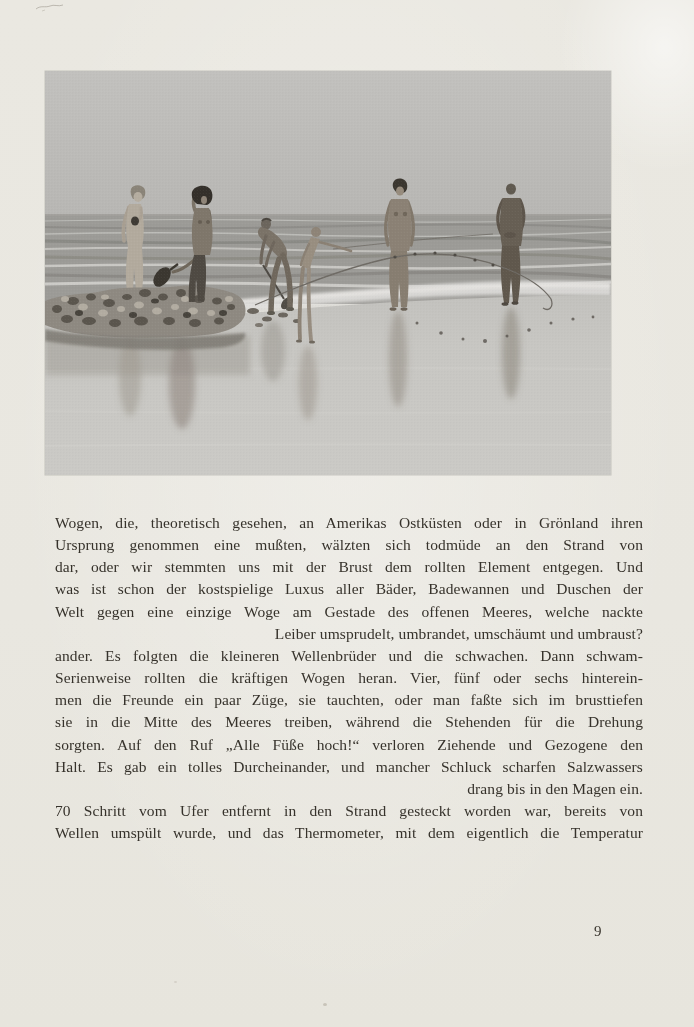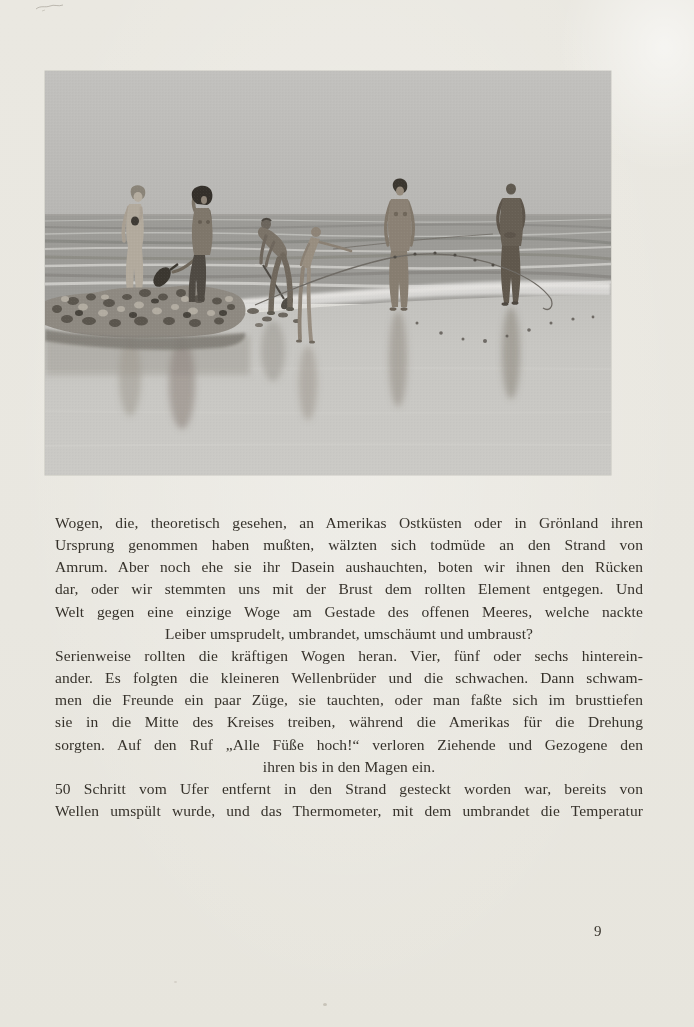--- a/index.html
+++ b/index.html
@@ -23,21 +23,21 @@
     position:absolute; left:45px; top:71px; width:566px; height:404px;
     box-shadow: 0 0 0 0.5px rgba(90,86,78,0.25);
   }
   .photo svg { display:block; }
   .text-block {
     position:absolute; left:55px; top:512px; width:588px;
     font-size:15.5px; line-height:22.15px; color:#36322b;
     letter-spacing:0.1px;
   }
   .para { margin:0; }
-  .line { text-align:center; }
+  .line { text-align:right; }
   .line.j { text-align:justify; text-align-last:justify; }
   .page-number {
     position:absolute; left:594px; top:923px;
     font-size:15px; color:#3b372f;
   }
   .speck { position:absolute; border-radius:50%; background:#bdb8ac; }
   .speck.s1 { left:323px; top:1003px; width:4px; height:3px; opacity:.75; }
   .speck.s2 { left:174px; top:981px; width:3px; height:2px; opacity:.45; }
 </style>
 </head>
@@ -270,37 +270,38 @@
         </g>
       </g>
 
       <rect x="0" y="0" width="566" height="404" fill="url(#grain)"></rect>
     </svg>
   </div>
 
   <div class="text-block">
       <div class="para">
         <div class="line j">Wogen, die, theoretisch gesehen, an Amerikas Ostküsten oder in Grönland ihren</div>
-        <div class="line j">Ursprung genommen haben mußten, wälzten sich todmüde an den Strand von</div>
-        <div class="line j">Amrum. Aber noch ehe sie ihr Dasein aushauchten, boten wir ihnen den Rücken</div>
+        <div class="line j">Ursprung genommen eine mußten, wälzten sich todmüde an den Strand von</div>
         <div class="line j">dar, oder wir stemmten uns mit der Brust dem rollten Element entgegen. Und</div>
+        <div class="line j">was ist schon der kostspielige Luxus aller Bäder, Badewannen und Duschen der</div>
         <div class="line j">Welt gegen eine einzige Woge am Gestade des offenen Meeres, welche nackte</div>
         <div class="line">Leiber umsprudelt, umbrandet, umschäumt und umbraust?</div>
       </div>
       <div class="para">
+        <div class="line j">ander. Es folgten die kleineren Wellenbrüder und die schwachen. Dann schwam-</div>
         <div class="line j">Serienweise rollten die kräftigen Wogen heran. Vier, fünf oder sechs hinterein-</div>
-        <div class="line j">ander. Es folgten die kleineren Wellenbrüder und die schwachen. Dann schwam-</div>
         <div class="line j">men die Freunde ein paar Züge, sie tauchten, oder man faßte sich im brusttiefen</div>
-        <div class="line j">sie in die Mitte des Kreises treiben, während die Amerikas für die Drehung</div>
+        <div class="line j">sie in die Mitte des Meeres treiben, während die Stehenden für die Drehung</div>
         <div class="line j">sorgten. Auf den Ruf „Alle Füße hoch!“ verloren Ziehende und Gezogene den</div>
-        <div class="line">ihren bis in den Magen ein.</div>
+        <div class="line j">Halt. Es gab ein tolles Durcheinander, und mancher Schluck scharfen Salzwassers</div>
+        <div class="line">drang bis in den Magen ein.</div>
       </div>
       <div class="para">
-        <div class="line j">50 Schritt vom Ufer entfernt in den Strand gesteckt worden war, bereits von</div>
-        <div class="line j">Wellen umspült wurde, und das Thermometer, mit dem umbrandet die Temperatur</div>
+        <div class="line j">70 Schritt vom Ufer entfernt in den Strand gesteckt worden war, bereits von</div>
+        <div class="line j">Wellen umspült wurde, und das Thermometer, mit dem eigentlich die Temperatur</div>
       </div>
     </div>
 
   <div class="page-number">9</div>
 
   <div class="speck s1"></div>
   <div class="speck s2"></div>
 </div>
 
 </body></html>

